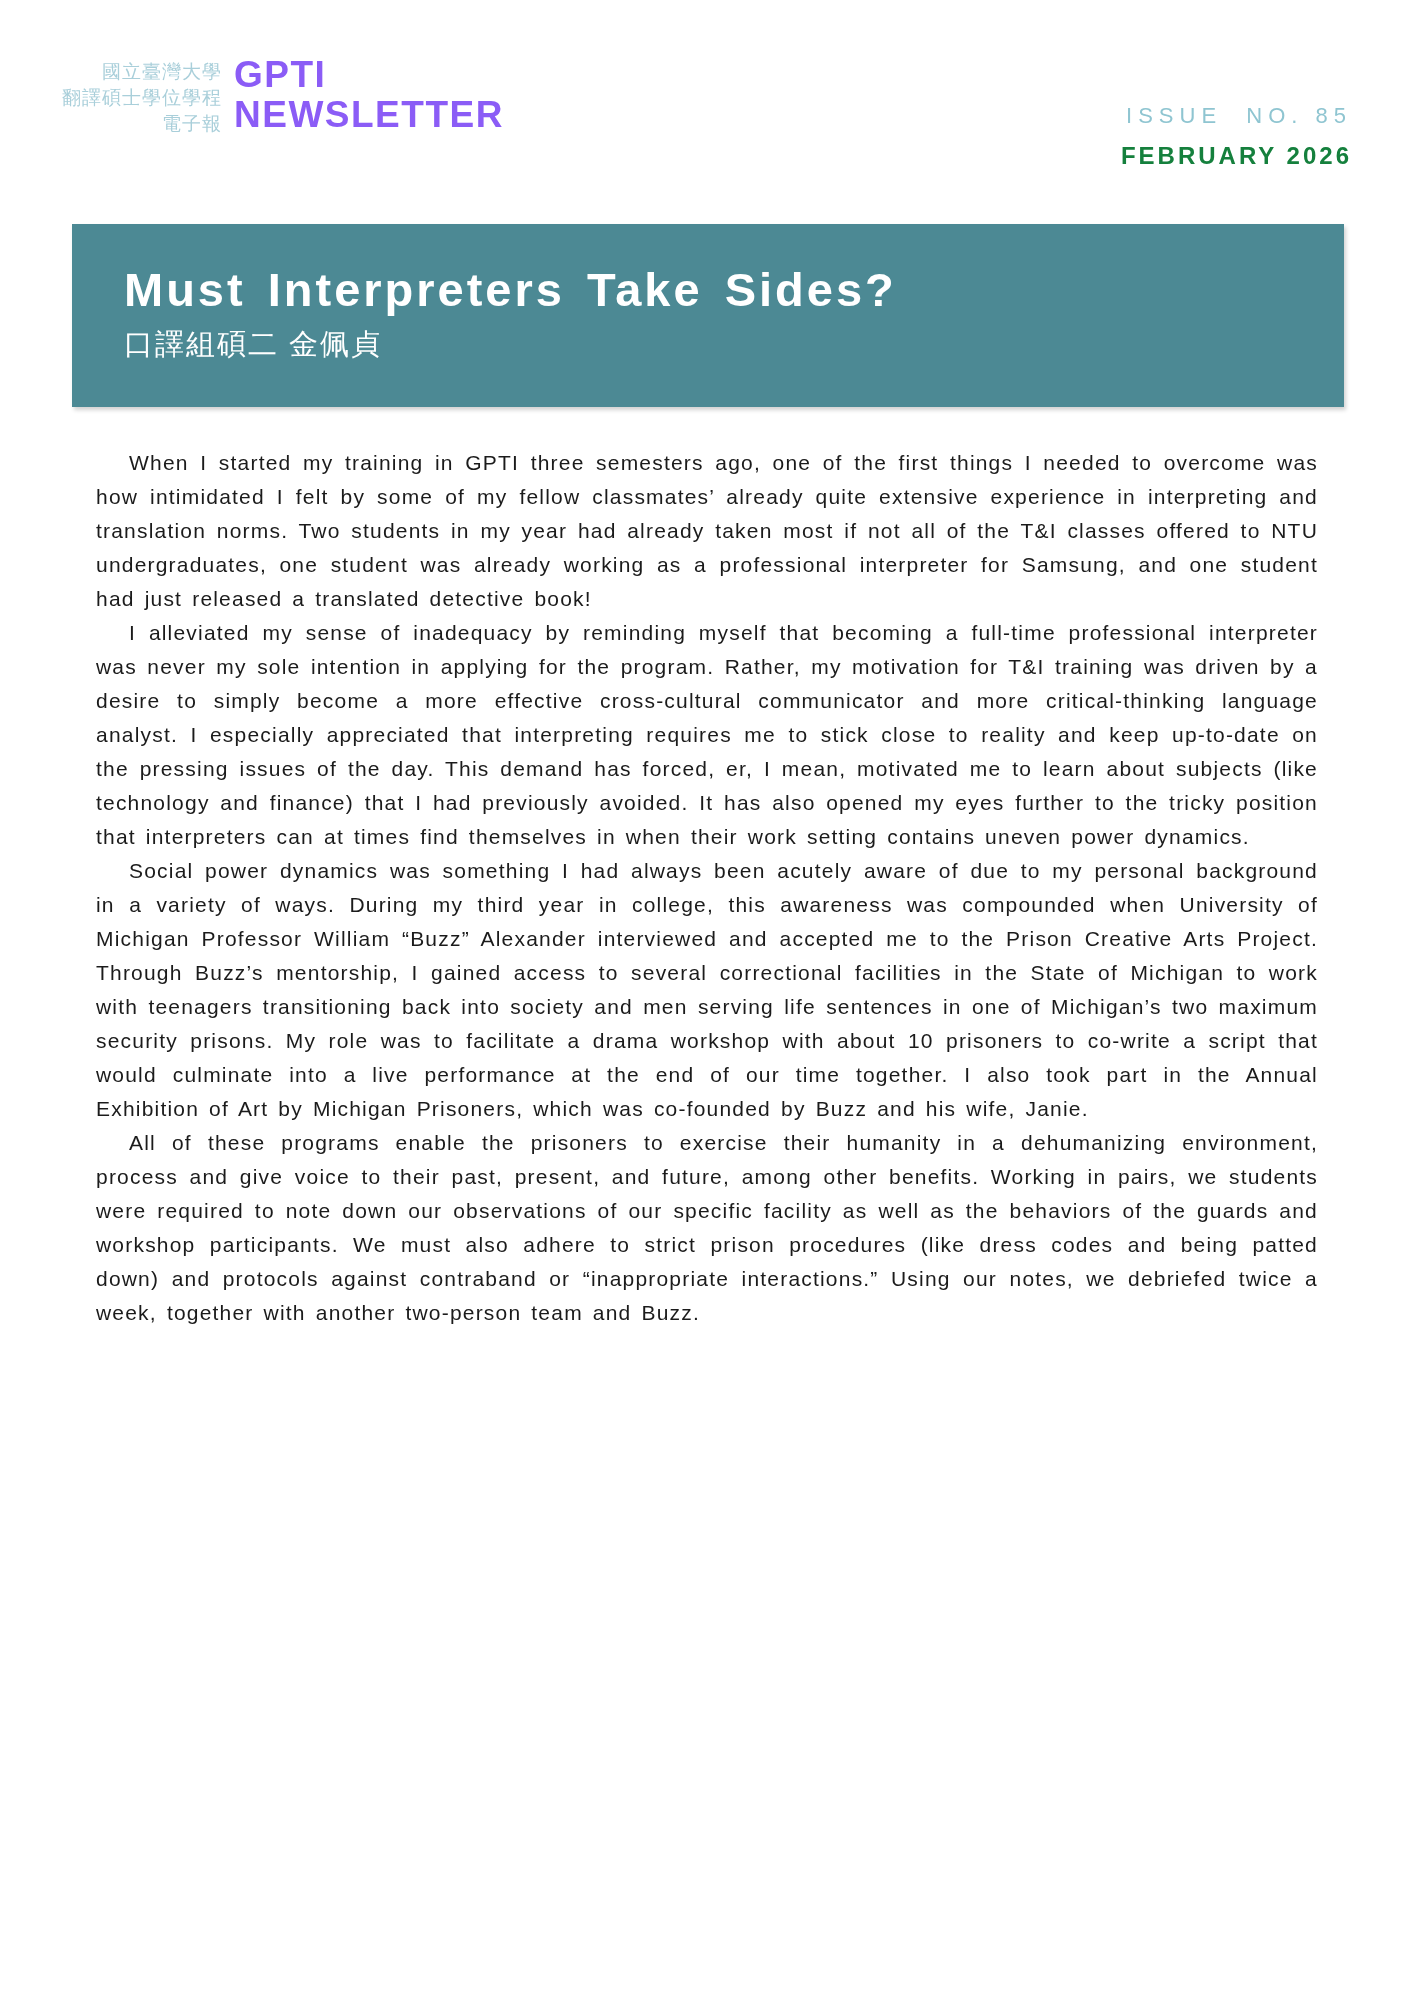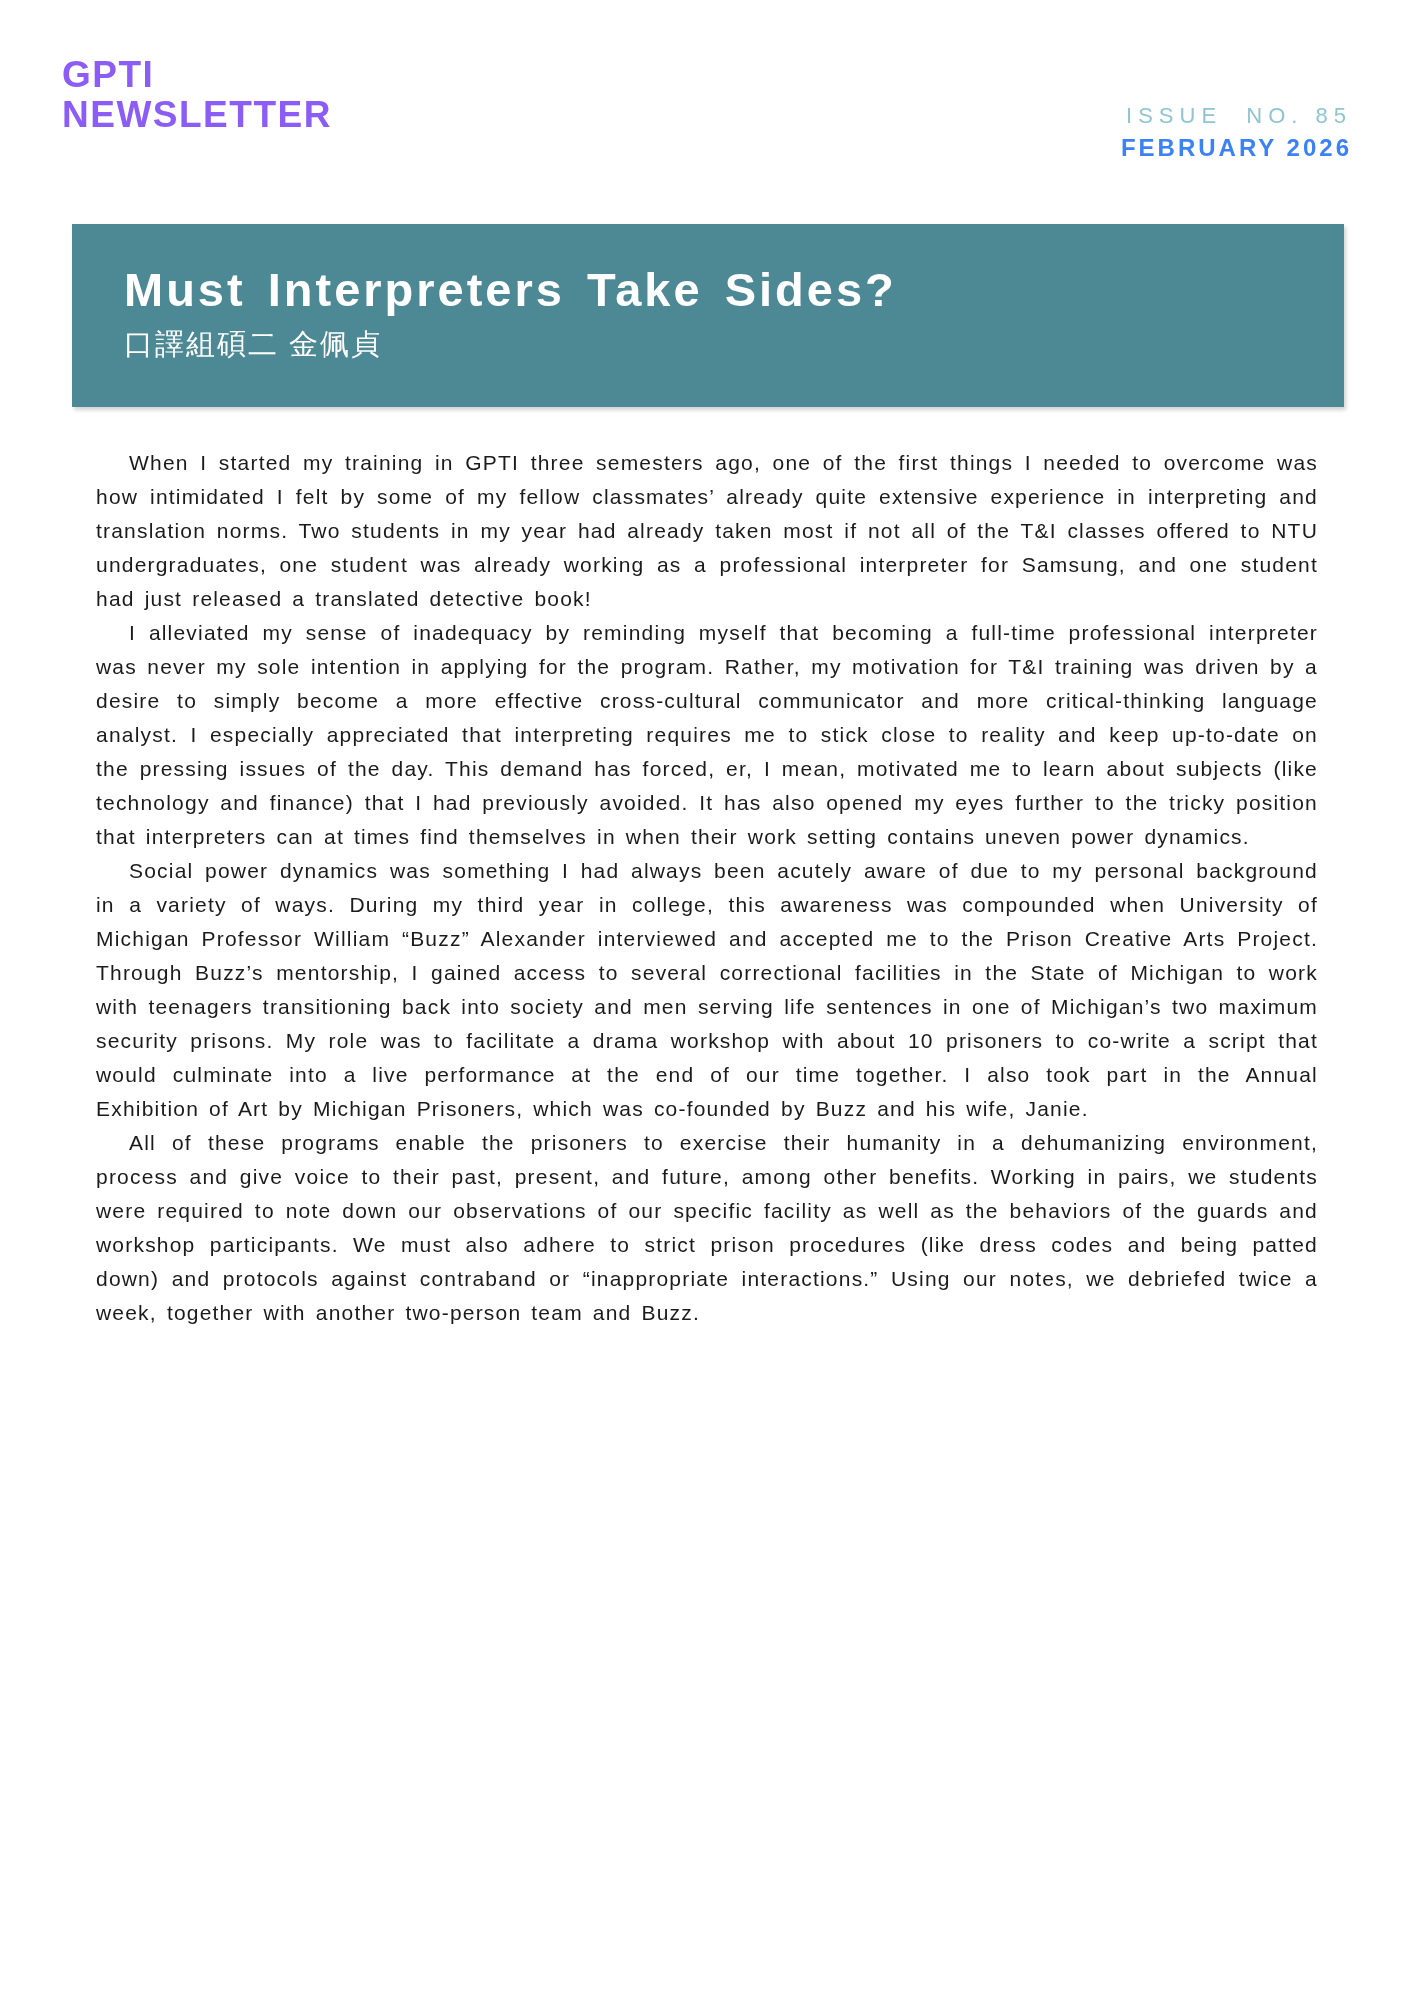--- a/index.html
+++ b/index.html
@@ -44,25 +44,25 @@
     text-align:right;
     margin-top:48px;
   }
   .issue-no {
     color:#8fc5d1;
     font-size:22px;
     letter-spacing:6px;
     white-space:pre;
   }
   .issue-date {
-    color:#3b82f6;
+    color:#15803d;
     font-size:24px;
     font-weight:700;
     letter-spacing:3px;
-    margin-top:5px;
+    margin-top:13px;
     white-space:pre;
   }
 
   
   .banner {
     position:absolute;
     left:72px; top:224px;
     width:1272px; height:183px;
     background:#4c8994;
     color:#ffffff;
@@ -101,20 +101,25 @@
     text-indent:33px;
   }
 </style>
 </head>
 <body>
 
 <div class="page">
 
   <header class="masthead">
     <div class="logo-group">
+      <div class="logo-cn">
+        <div>國立臺灣大學</div>
+        <div>翻譯碩士學位學程</div>
+        <div>電子報</div>
+      </div>
       <div class="logo-en">
         <div>GPTI</div>
         <div>NEWSLETTER</div>
       </div>
     </div>
     <div class="issue-block">
       <div class="issue-no">ISSUE  NO. 85</div>
       <div class="issue-date">FEBRUARY 2026</div>
     </div>
   </header>

